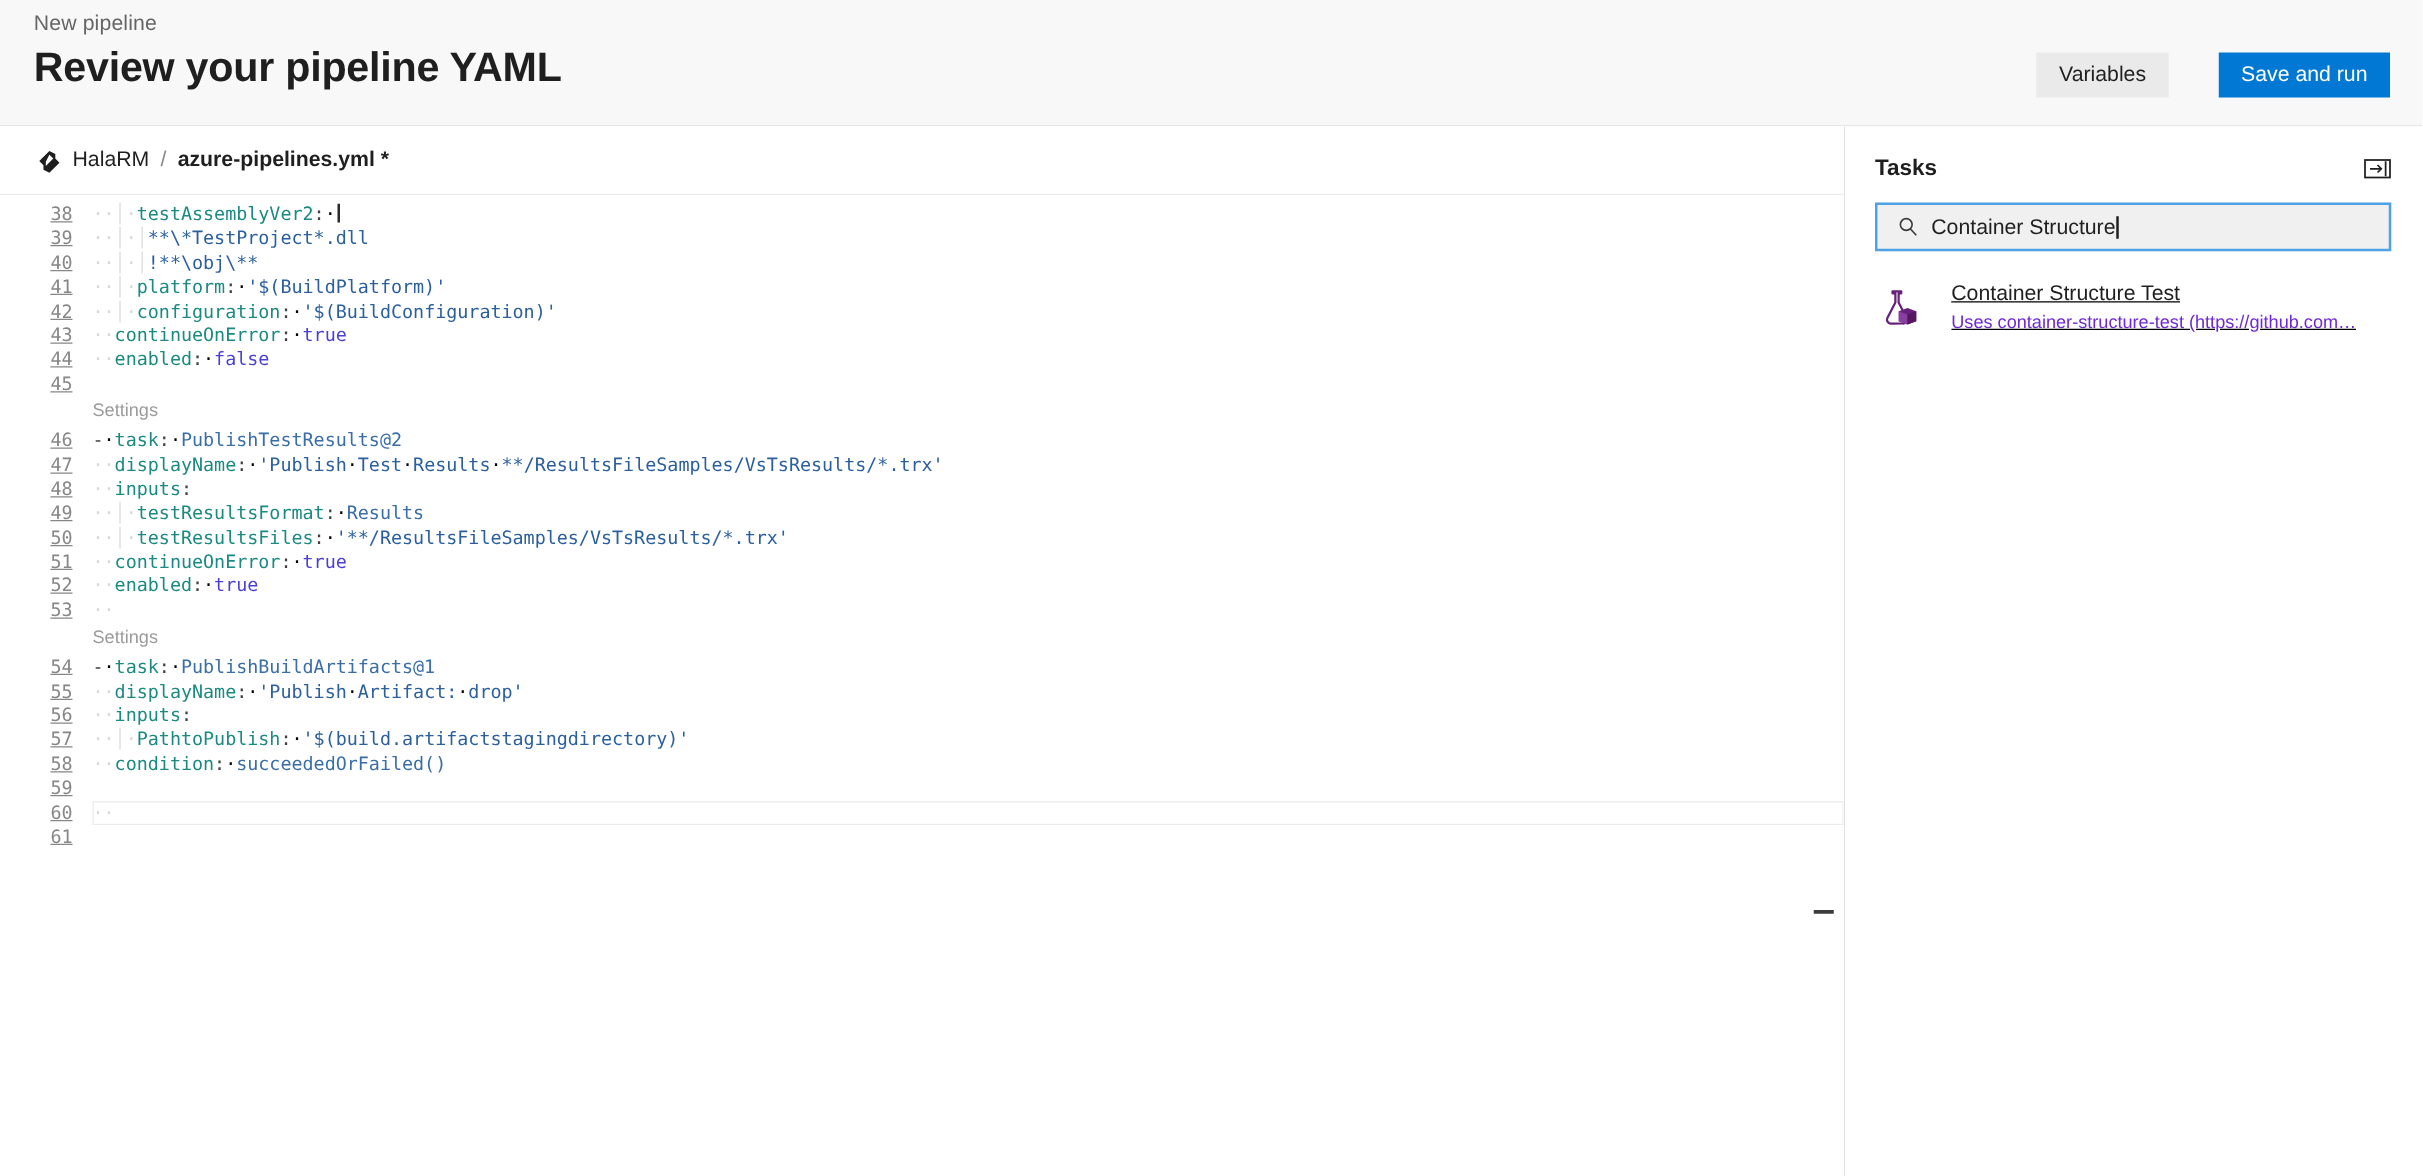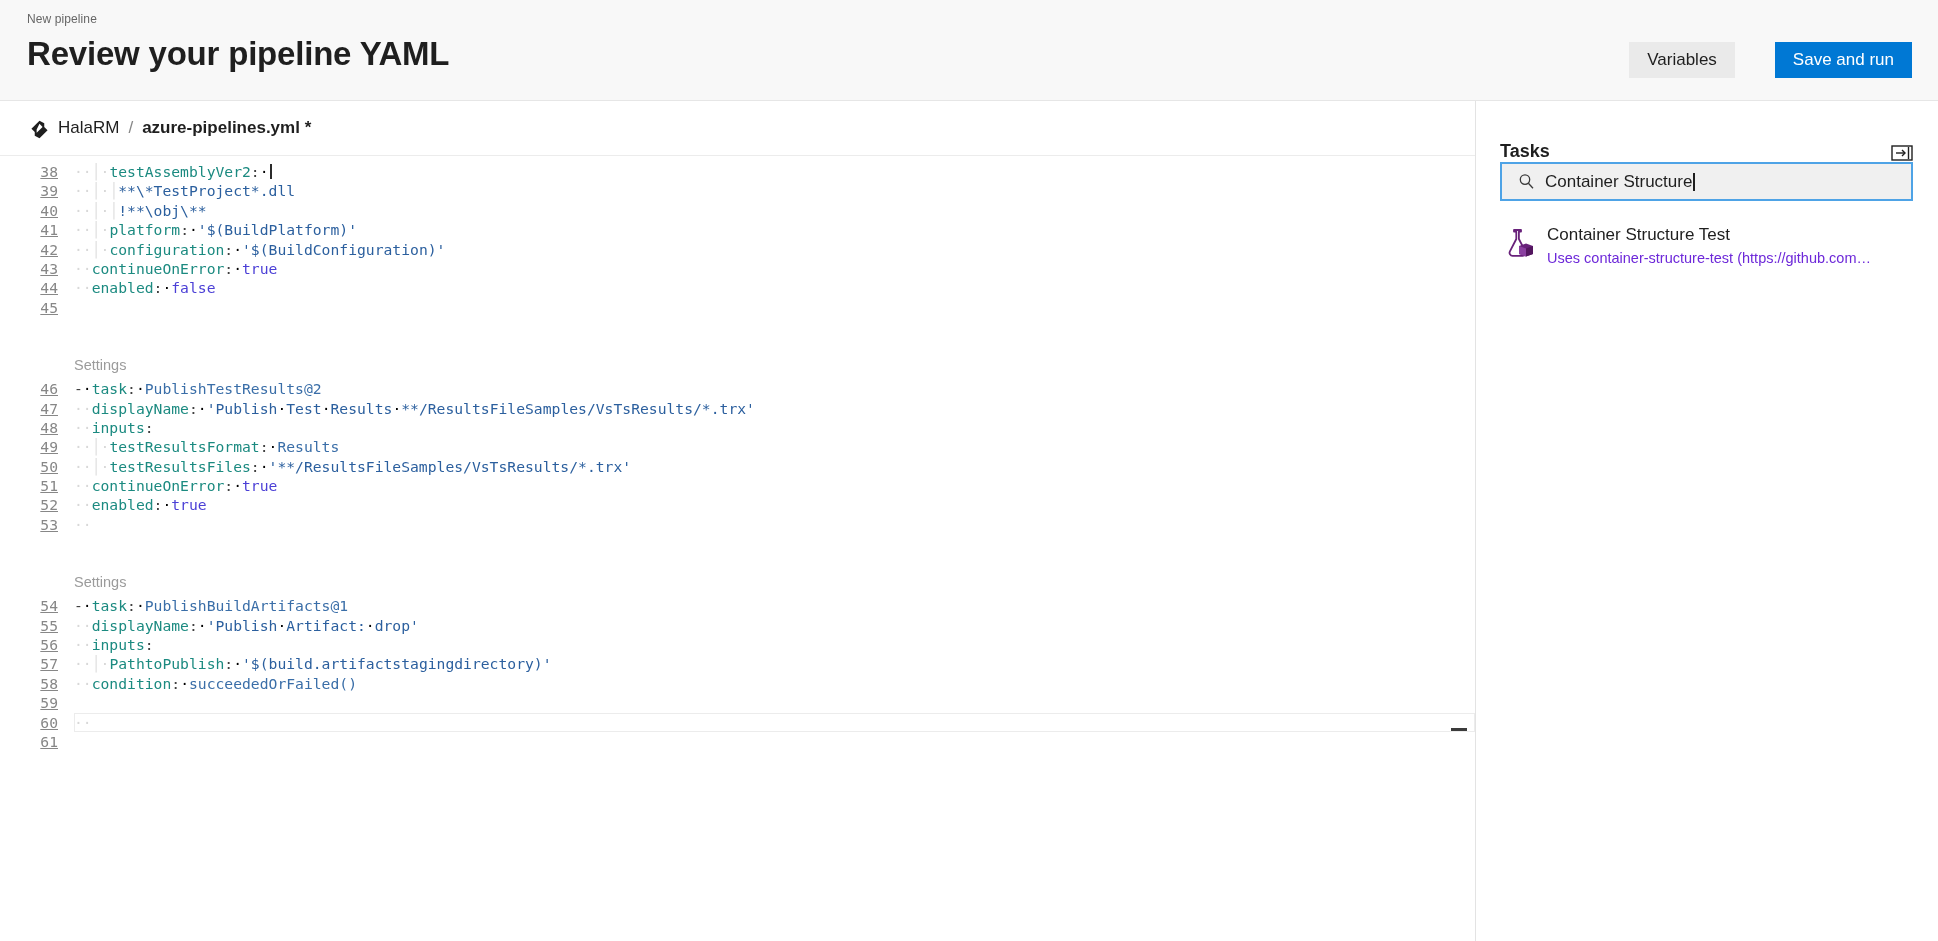--- a/index.html
+++ b/index.html
@@ -17,21 +17,21 @@
     height: 101px;
     background: #f8f8f8;
     border-bottom: 1px solid #e6e6e6;
   }
   .header-left {
     position: absolute;
     left: 27px;
     top: 8px;
   }
   .crumb-new-pipeline {
-    font-size: 12px;
+    font-size: 17px;
     color: #666666;
     line-height: 22px;
     letter-spacing: .1px;
   }
   .page-title {
     font-size: 33px;
     font-weight: bold;
     color: #1f1f1f;
     line-height: 44px;
     margin-top: 2px;
@@ -150,21 +150,20 @@
     right: 0;
     top: 0;
     height: 19.4px;
     border: 1px solid #ececec;
     pointer-events: none;
   }
   
   .lens {
     position: relative;
     height: 26px;
-    margin-top: 36px;
   }
   .lens span {
     position: absolute;
     left: 74px;
     top: 3px;
     font-family: "Liberation Sans", sans-serif;
     font-size: 14.5px;
     color: #9b9b9b;
     cursor: pointer;
   }
@@ -201,21 +200,21 @@
   
   .tasks-pane {
     position: relative;
     width: 461px;
     height: 840px;
     background: #ffffff;
     padding: 0 24px;
   }
   .tasks-head {
     display: flex;
-    align-items: flex-end;
+    align-items: center;
     justify-content: space-between;
     height: 55px;
     margin-top: 6px;
   }
   .tasks-title {
     font-size: 18px;
     font-weight: bold;
     color: #1f1f1f;
   }
   .collapse-icon {
@@ -245,24 +244,25 @@
     display: inline-block;
     width: 1.5px;
     height: 18px;
     background: #1f1f1f;
     margin-left: 1px;
     vertical-align: -3px;
   }
   .result-list { margin-top: 20px; }
   .result-item {
     display: flex;
-    gap: 11px;
-    align-items: flex-start;
+    gap: 25px;
+    align-items: center;
     cursor: pointer;
     padding: 3px 0;
+    text-decoration: underline;
   }
   .result-icon { width: 36px; height: 36px; flex: none; margin-top: 2px; }
   .result-title {
     font-size: 17px;
     color: #1f1f1f;
     line-height: 22px;
   }
   .result-desc {
     font-size: 14.5px;
     color: #6d28d9;

